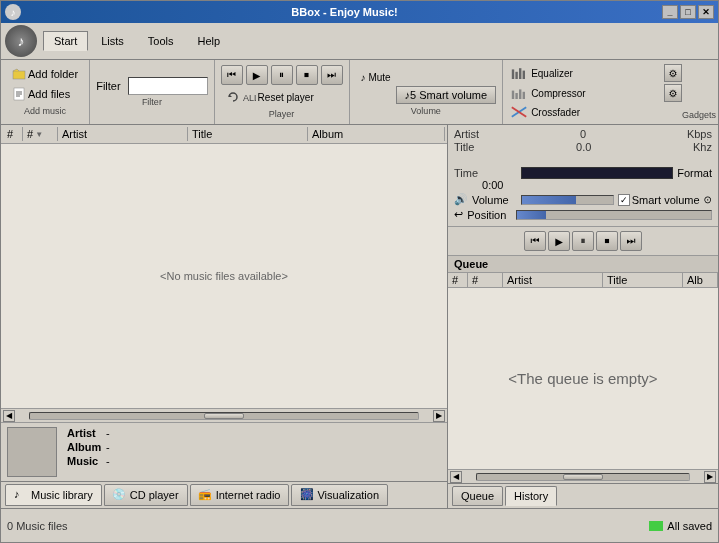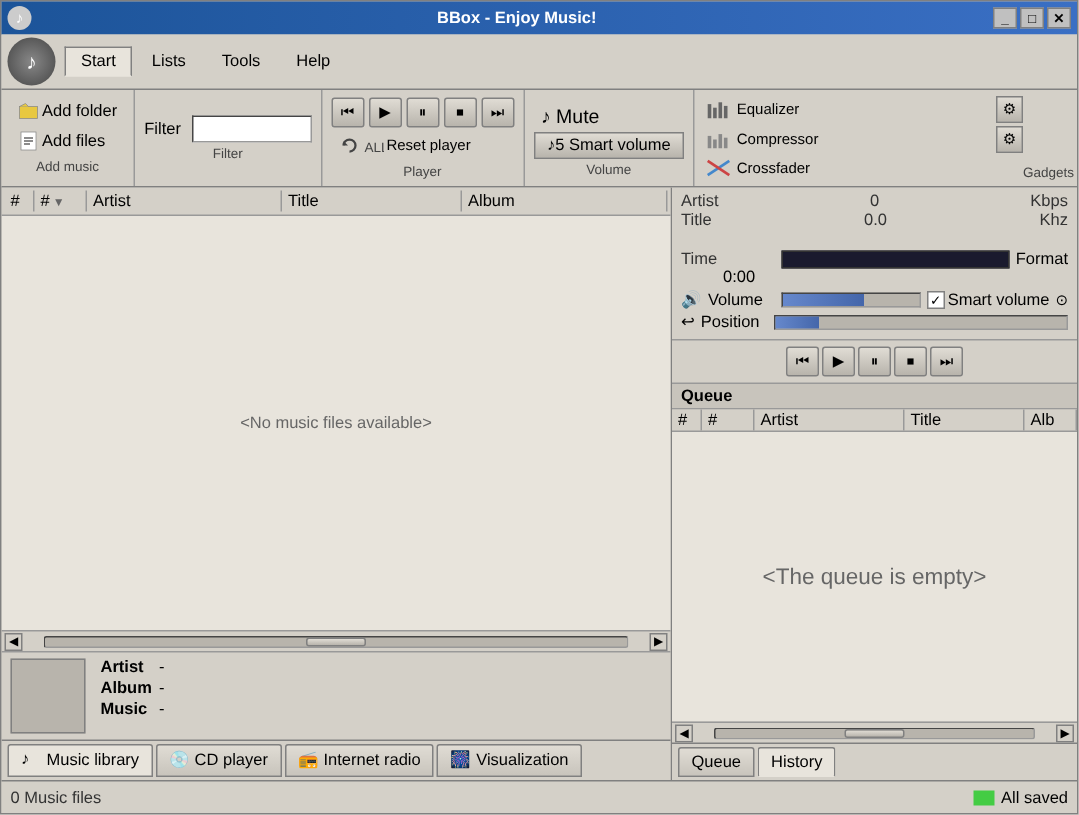--- a/index.html
+++ b/index.html
@@ -26,22 +26,22 @@
     .toolbar-section { border-right: 1px solid #999; padding: 4px 6px; display: flex; flex-direction: column; }
     .toolbar-section-label { font-size: 9px; color: #444; text-align: center; margin-top: 2px; }
     .toolbar-row { display: flex; align-items: center; gap: 3px; }
     
     .tool-btn { background: #d4d0c8; border: 1px solid transparent; padding: 2px 4px; cursor: pointer; display: flex; align-items: center; gap: 2px; font-size: 11px; }
     .tool-btn svg { width: 14px; height: 14px; }
     
     .filter-label { font-size: 11px; margin-right: 4px; }
     .filter-input { width: 80px; height: 18px; border: 1px inset #999; background: white; font-size: 11px; padding: 1px 3px; }
     .ctrl-btn { width: 22px; height: 20px; background: linear-gradient(to bottom, #e0dcd4, #b8b4ac); border: 1px solid #808080; border-radius: 2px; cursor: pointer; display: flex; align-items: center; justify-content: center; font-size: 10px; }
-    .mute-btn { background: #d4d0c8; border: 1px solid transparent; padding: 2px 4px; cursor: pointer; font-size: 13px; display: flex; align-items: flex-end; gap: 2px; }
-    .smart-vol-btn { background: linear-gradient(to bottom, #e0dcd4, #b8b4ac); border: 1px solid #808080; padding: 2px 8px; cursor: pointer; font-size: 11px; display: flex; align-items: center; gap: 2px; min-width: 90px; justify-content: center; }
+    .mute-btn { background: #d4d0c8; border: 1px solid transparent; padding: 2px 4px; cursor: pointer; font-size: 10px; display: flex; align-items: flex-end; gap: 2px; }
+    .smart-vol-btn { background: linear-gradient(to bottom, #e0dcd4, #b8b4ac); border: 1px solid #808080; padding: 2px 8px; cursor: pointer; font-size: 11px; display: flex; align-items: center; gap: 2px; min-width: 90px; justify-content: center; margin-left: 40px; }
     .gadget-row { display: flex; align-items: center; gap: 4px; }
     .gadget-btn { background: #d4d0c8; border: 1px solid transparent; padding: 1px 3px; cursor: pointer; font-size: 10px; display: flex; align-items: center; gap: 2px; flex: 1; }
     .gear-btn { width: 18px; height: 18px; background: linear-gradient(to bottom, #e0dcd4, #b8b4ac); border: 1px solid #808080; cursor: pointer; display: flex; align-items: center; justify-content: center; font-size: 10px; }
     
     
     .main-content { display: flex; flex: 1; overflow: hidden; }
     
     
     .left-panel { flex: 1; display: flex; flex-direction: column; border-right: 1px solid #808080; }
     
@@ -110,21 +110,21 @@
     .queue-col-headers { background: #d4d0c8; border-bottom: 1px solid #999; display: flex; align-items: center; }
     .queue-content { flex: 1; background: #e8e4dc; display: flex; align-items: center; justify-content: center; color: #666; font-size: 15px; }
     .queue-scrollbar { height: 14px; background: #d4d0c8; border-top: 1px solid #999; display: flex; align-items: center; }
     
     
     .queue-bottom { background: #d4d0c8; border-top: 1px solid #808080; display: flex; align-items: center; padding: 2px 4px; gap: 2px; }
     .queue-tab { background: linear-gradient(to bottom, #e0dcd4, #c8c4bc); border: 1px solid #808080; padding: 3px 8px; cursor: pointer; font-size: 11px; border-radius: 2px 2px 0 0; }
     .queue-tab.active { background: #e8e4dc; border-bottom: 1px solid #e8e4dc; }
     
     
-    .statusbar { background: #d4d0c8; border-top: 1px solid #808080; height: 22px; display: flex; align-items: center; padding: 0 6px; font-size: 11px; justify-content: space-between; }
+    .statusbar { background: #d4d0c8; border-top: 1px solid #808080; height: 34px; display: flex; align-items: center; padding: 0 6px; font-size: 11px; justify-content: space-between; }
     .status-left { color: #333; }
     .status-right { display: flex; align-items: center; gap: 4px; }
     .status-indicator { width: 14px; height: 10px; background: #44cc44; }
     
     .checkbox-inline { width: 12px; height: 12px; border: 1px solid #808080; background: white; display: inline-flex; align-items: center; justify-content: center; font-size: 9px; cursor: pointer; }
   </style>
 </head>
 <body>
 
 <div class="window">

